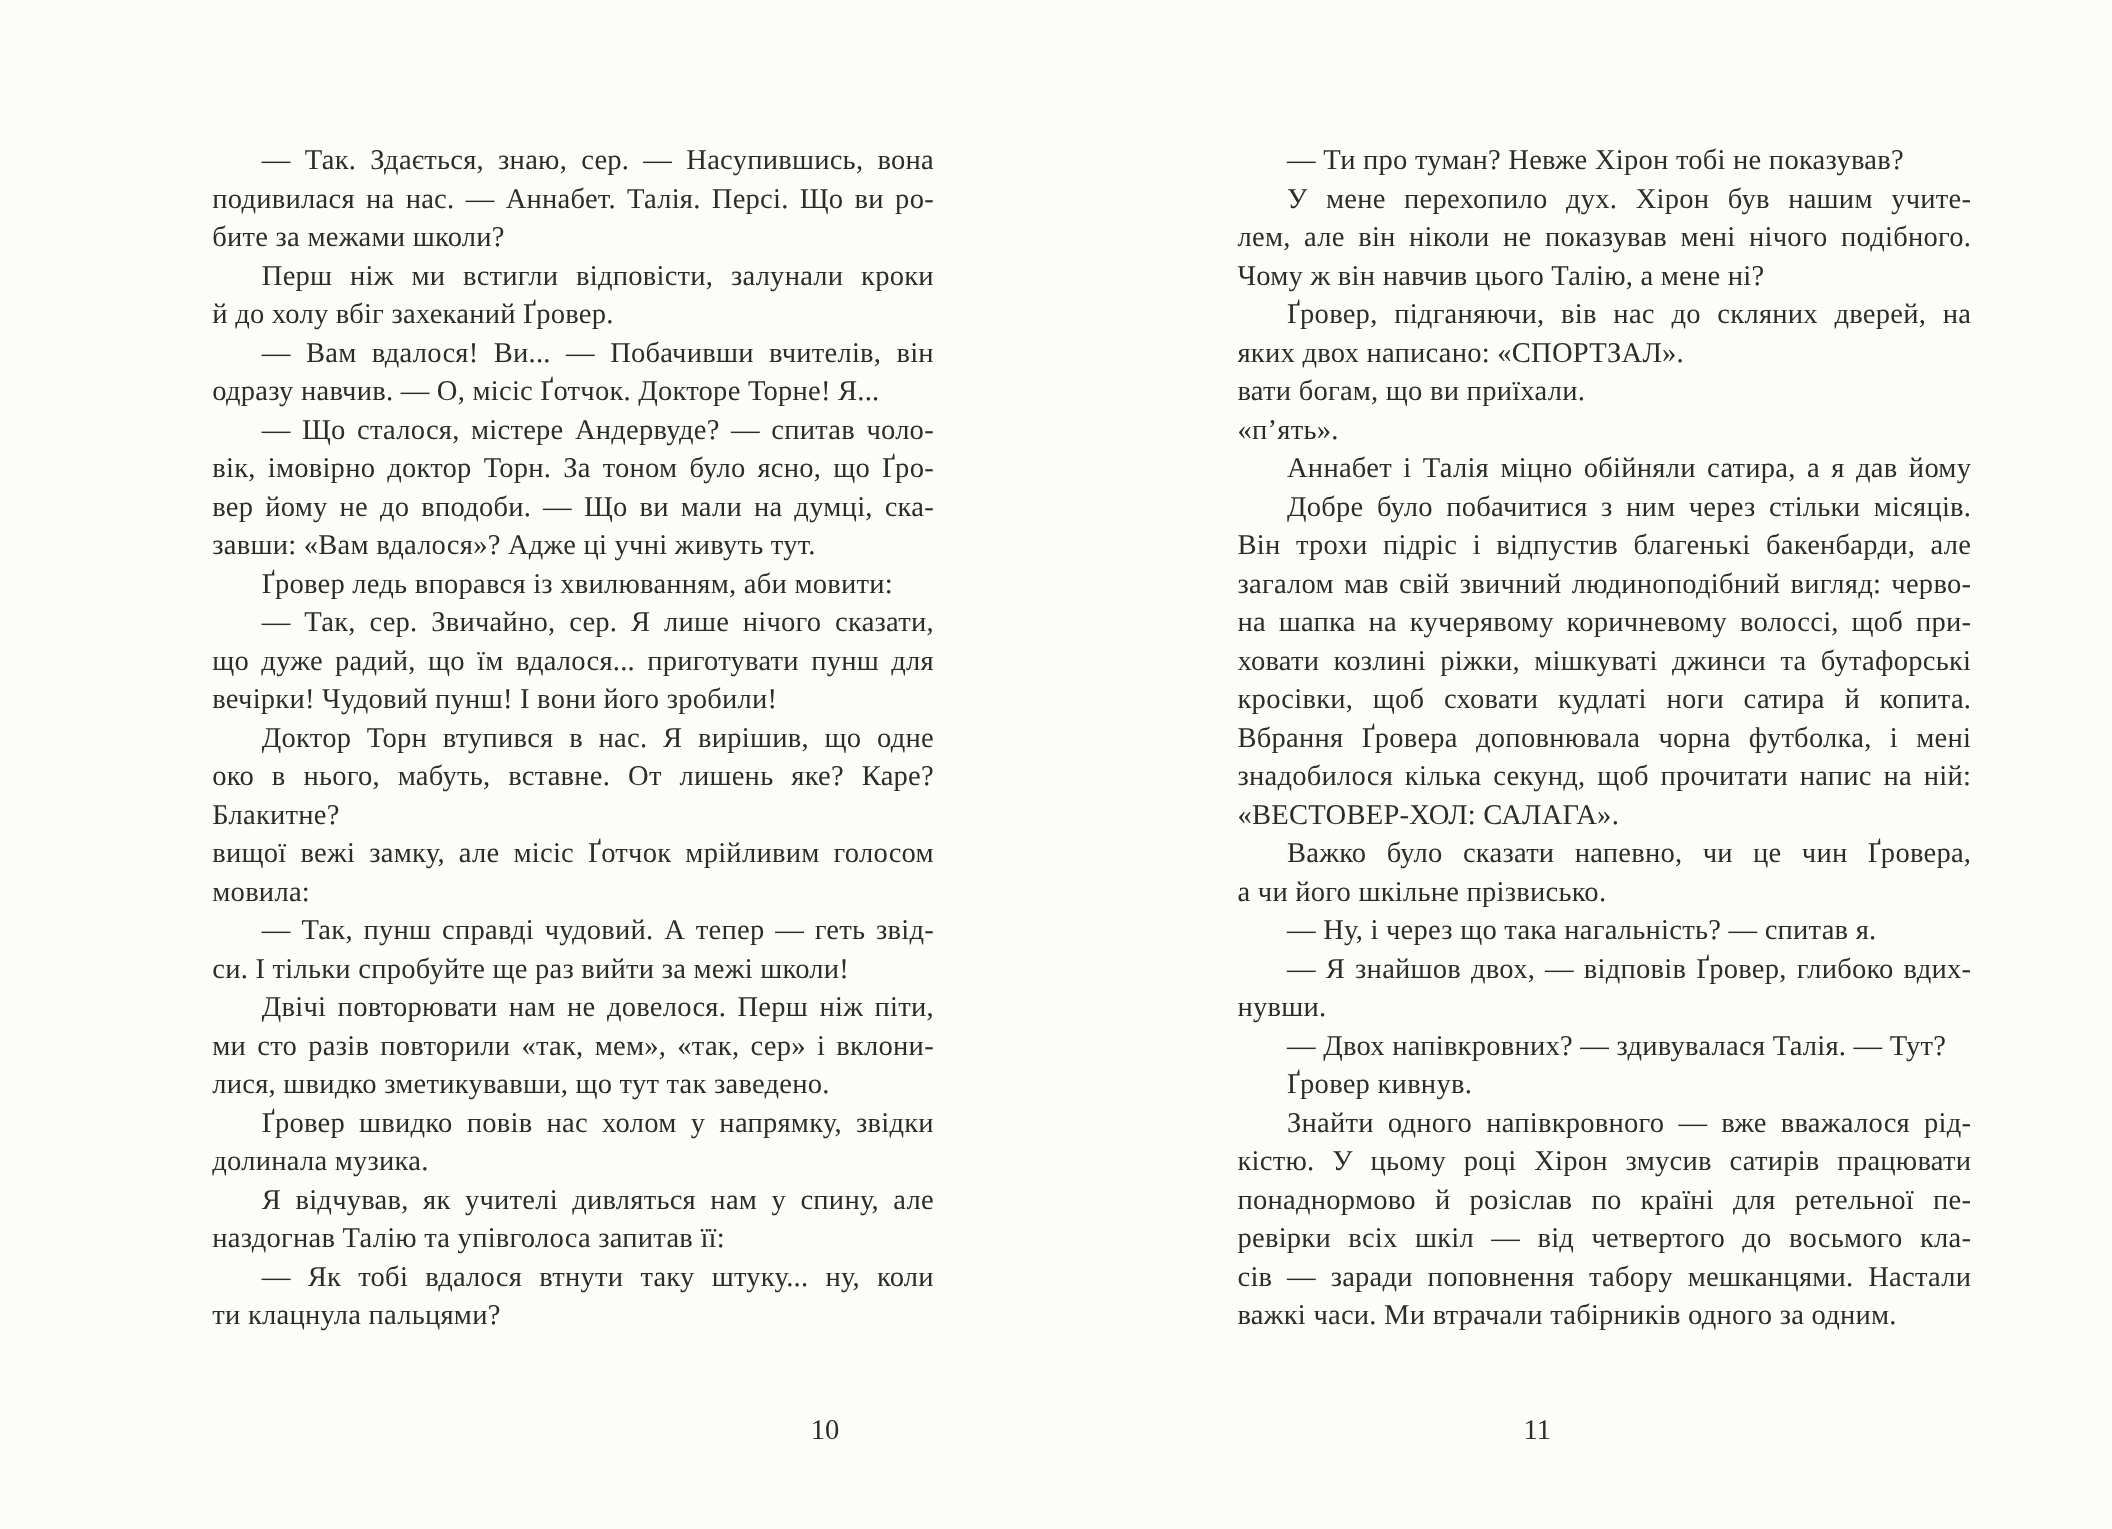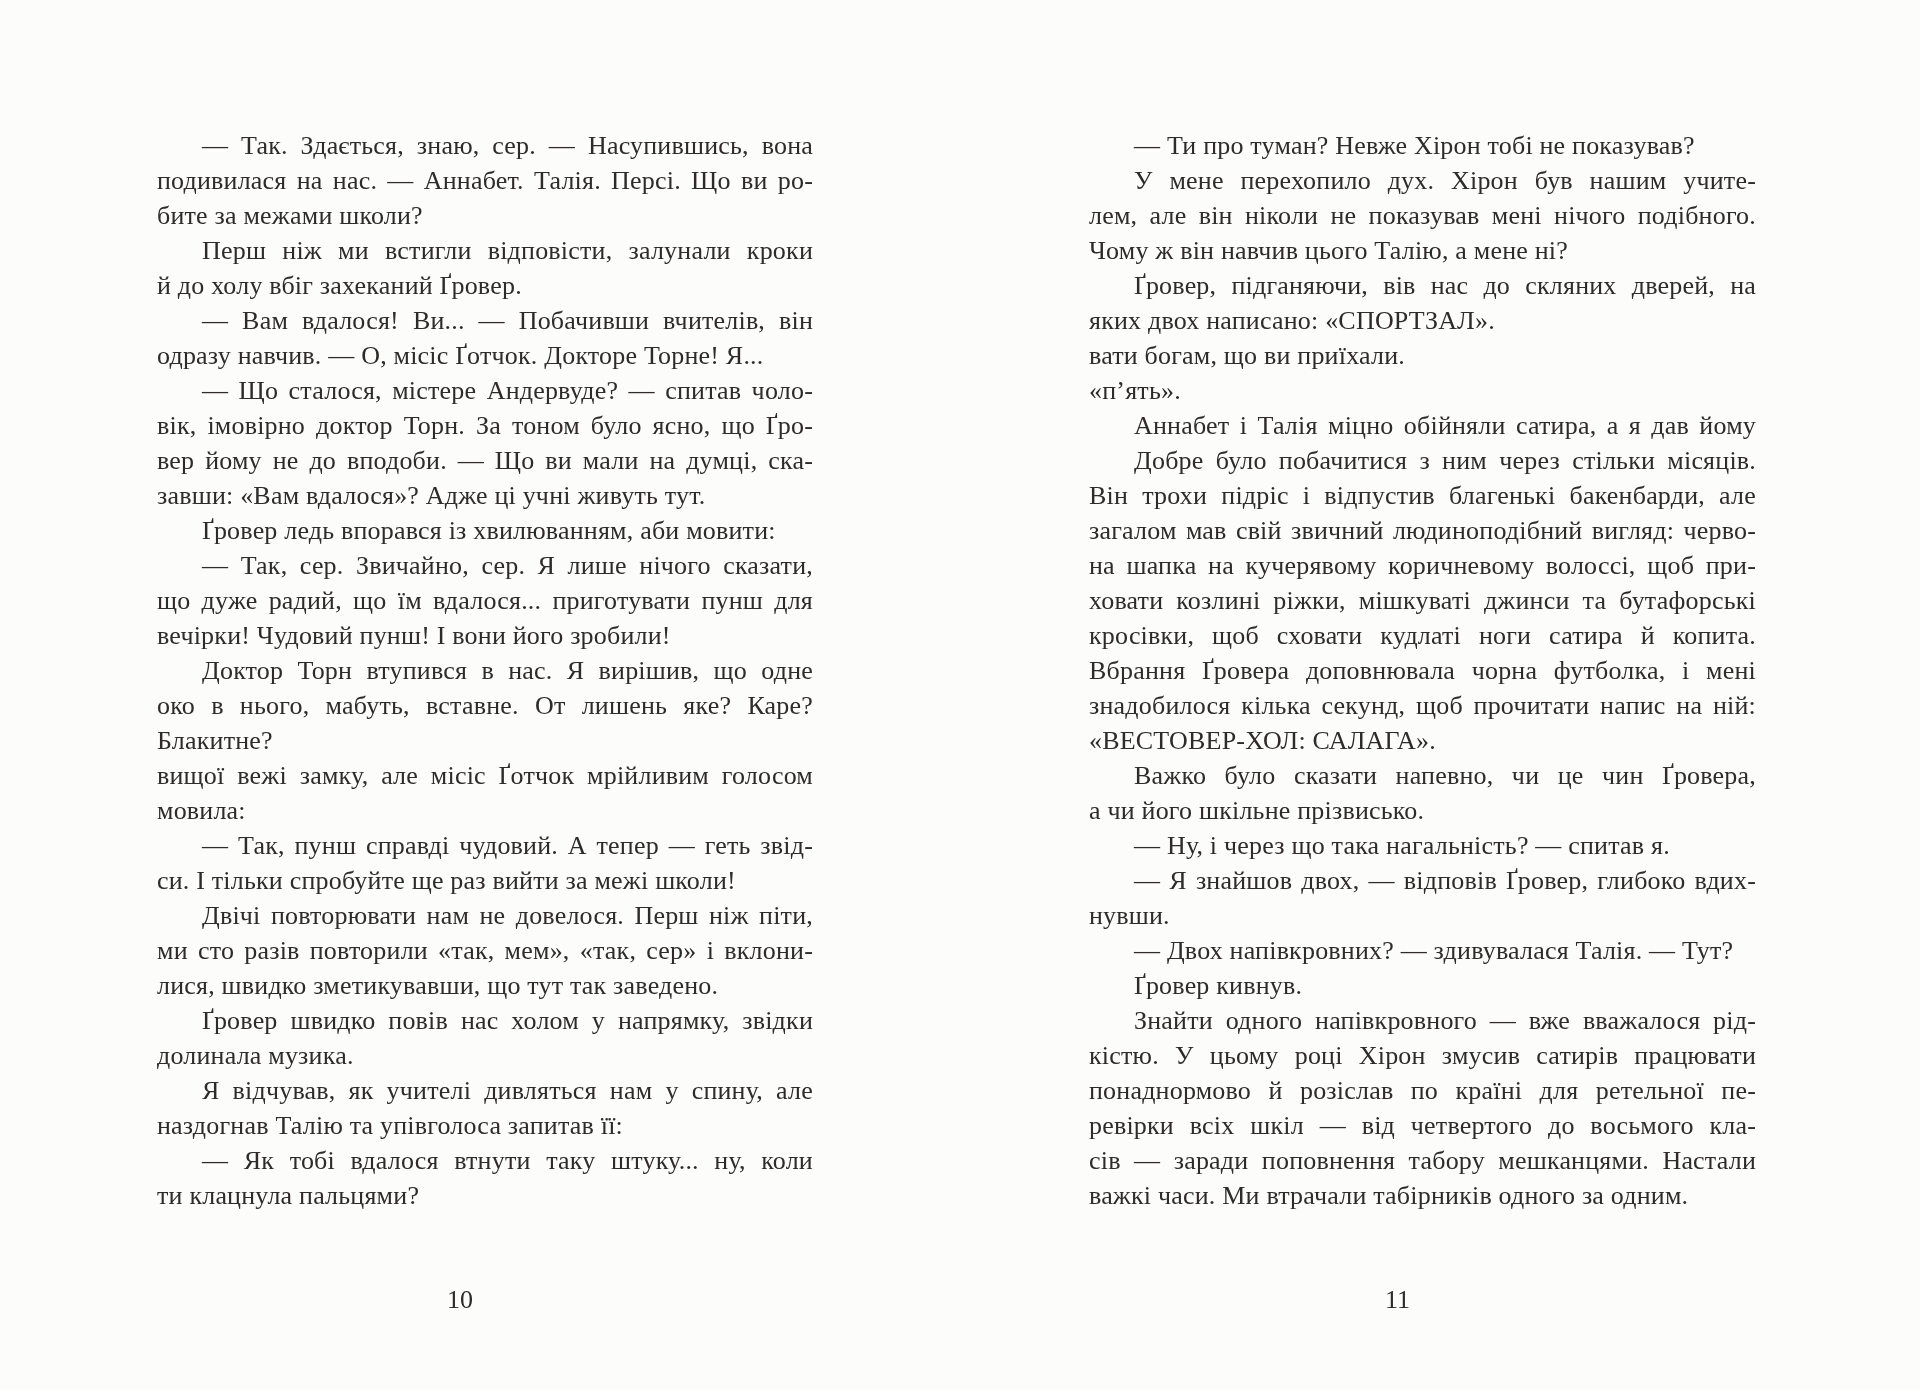--- a/index.html
+++ b/index.html
@@ -11,20 +11,21 @@
     height: 1390px;
     position: relative;
     overflow: hidden;
     background: #fcfcfb;
     color: #2e2b28;
     font-family: "Liberation Serif", "DejaVu Serif", serif;
   }
   .page-text {
     position: absolute;
     top: 128px;
+    margin-left: 36px;
   }
   #page-left-text {
     left: 157px;
     width: 656px;
   }
   #page-right-text {
     left: 1089px;
     width: 667px;
   }
   .line {
@@ -47,20 +48,21 @@
     position: absolute;
     top: 1282px;
     height: 35px;
     line-height: 35px;
     font-size: 26px;
     text-align: center;
   }
   #page-number-left {
     left: 157px;
     width: 606px;
+    text-align: right;
   }
   #page-number-right {
     left: 1089px;
     width: 617px;
     font-family: Liberation Serif, serif;
   }
 </style>
 </head>
 <body>
 

